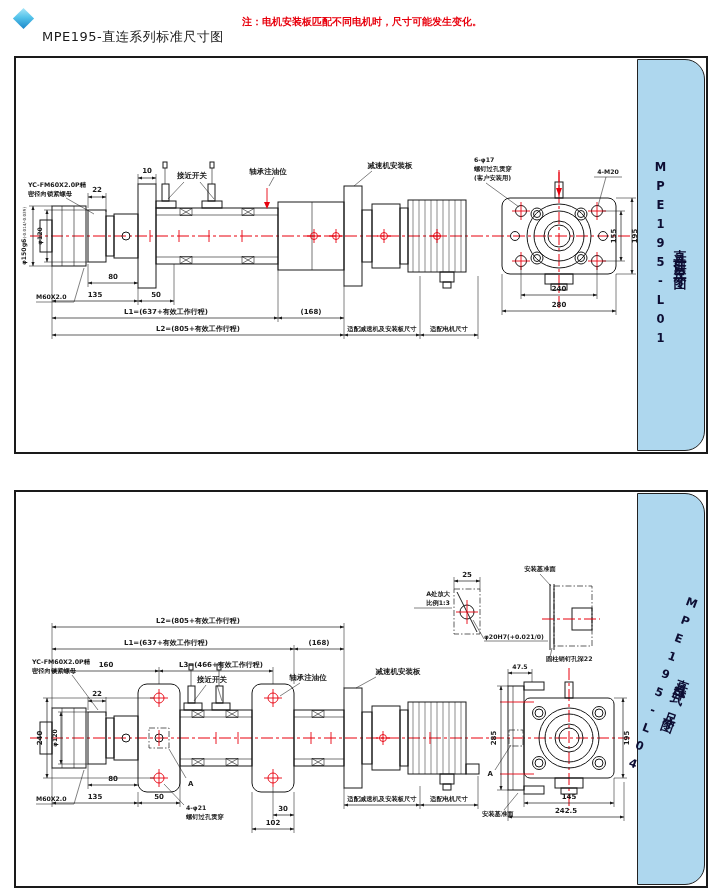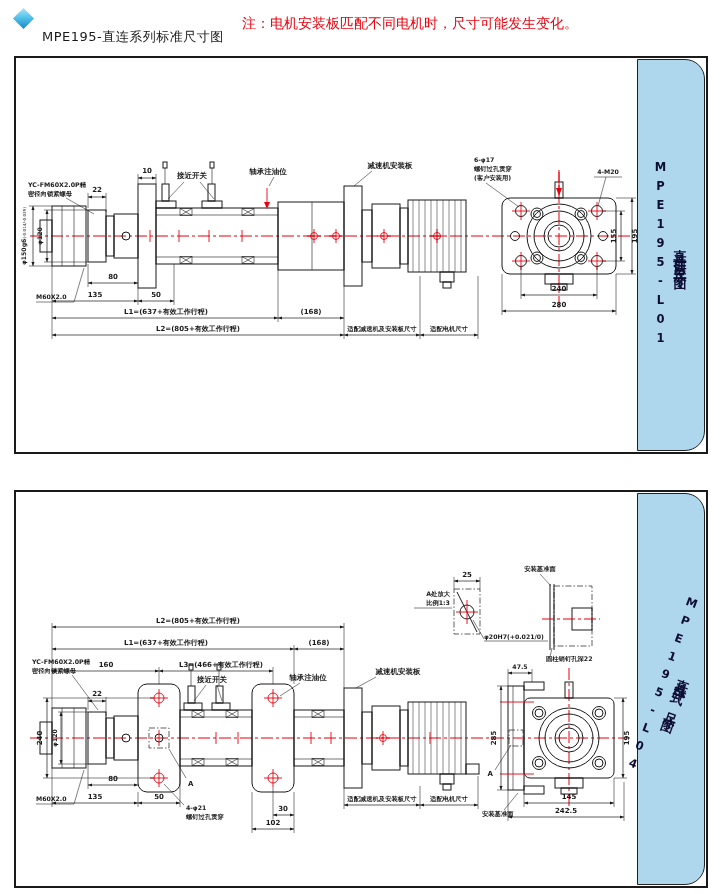--- a/index.html
+++ b/index.html
@@ -3,21 +3,21 @@
 <meta charset="utf-8">
 <style>
   html,body{margin:0;padding:0;background:#fff;}
   .page{position:relative;width:724px;height:894px;background:#fff;overflow:hidden;
         font-family:"DejaVu Sans",sans-serif;color:#1a1a1a;}
   
   .hdr{position:absolute;left:0;top:0;width:724px;height:46px;}
   .diamond{position:absolute;left:16px;top:11px;width:15px;height:15px;
            transform:rotate(45deg);background:linear-gradient(135deg,#a8e6f8 0%,#54c3ea 45%,#1b86c9 100%);}
   .title{position:absolute;left:42px;top:8px;font-size:13px;font-weight:normal;letter-spacing:.5px;margin-top:20px;}
-  .note{position:absolute;left:242px;top:15px;font-size:14px;font-weight:normal;color:#e8000d;}
+  .note{position:absolute;left:242px;top:15px;font-size:10px;font-weight:bold;color:#e8000d;}
   
   .panel{position:absolute;left:14px;width:690px;height:394px;border:2px solid #1a1a1a;background:#fff;}
   #p1{top:56px;} #p2{top:490px;}
   .panel svg{position:absolute;left:0;top:0;}
   .sidebar{position:absolute;right:1px;top:1px;bottom:1px;width:66px;background:#aed7ee;
            border:1px solid #222;border-radius:0 20px 20px 0;
            display:flex;align-items:center;justify-content:center;}
   .sb-inner{display:flex;flex-direction:row;gap:3px;align-items:center;}
   .vtxt{writing-mode:vertical-rl;text-orientation:upright;font-weight:bold;color:#0d0d33;}
   .vtxt.model{font-size:11.5px;letter-spacing:5px;}

